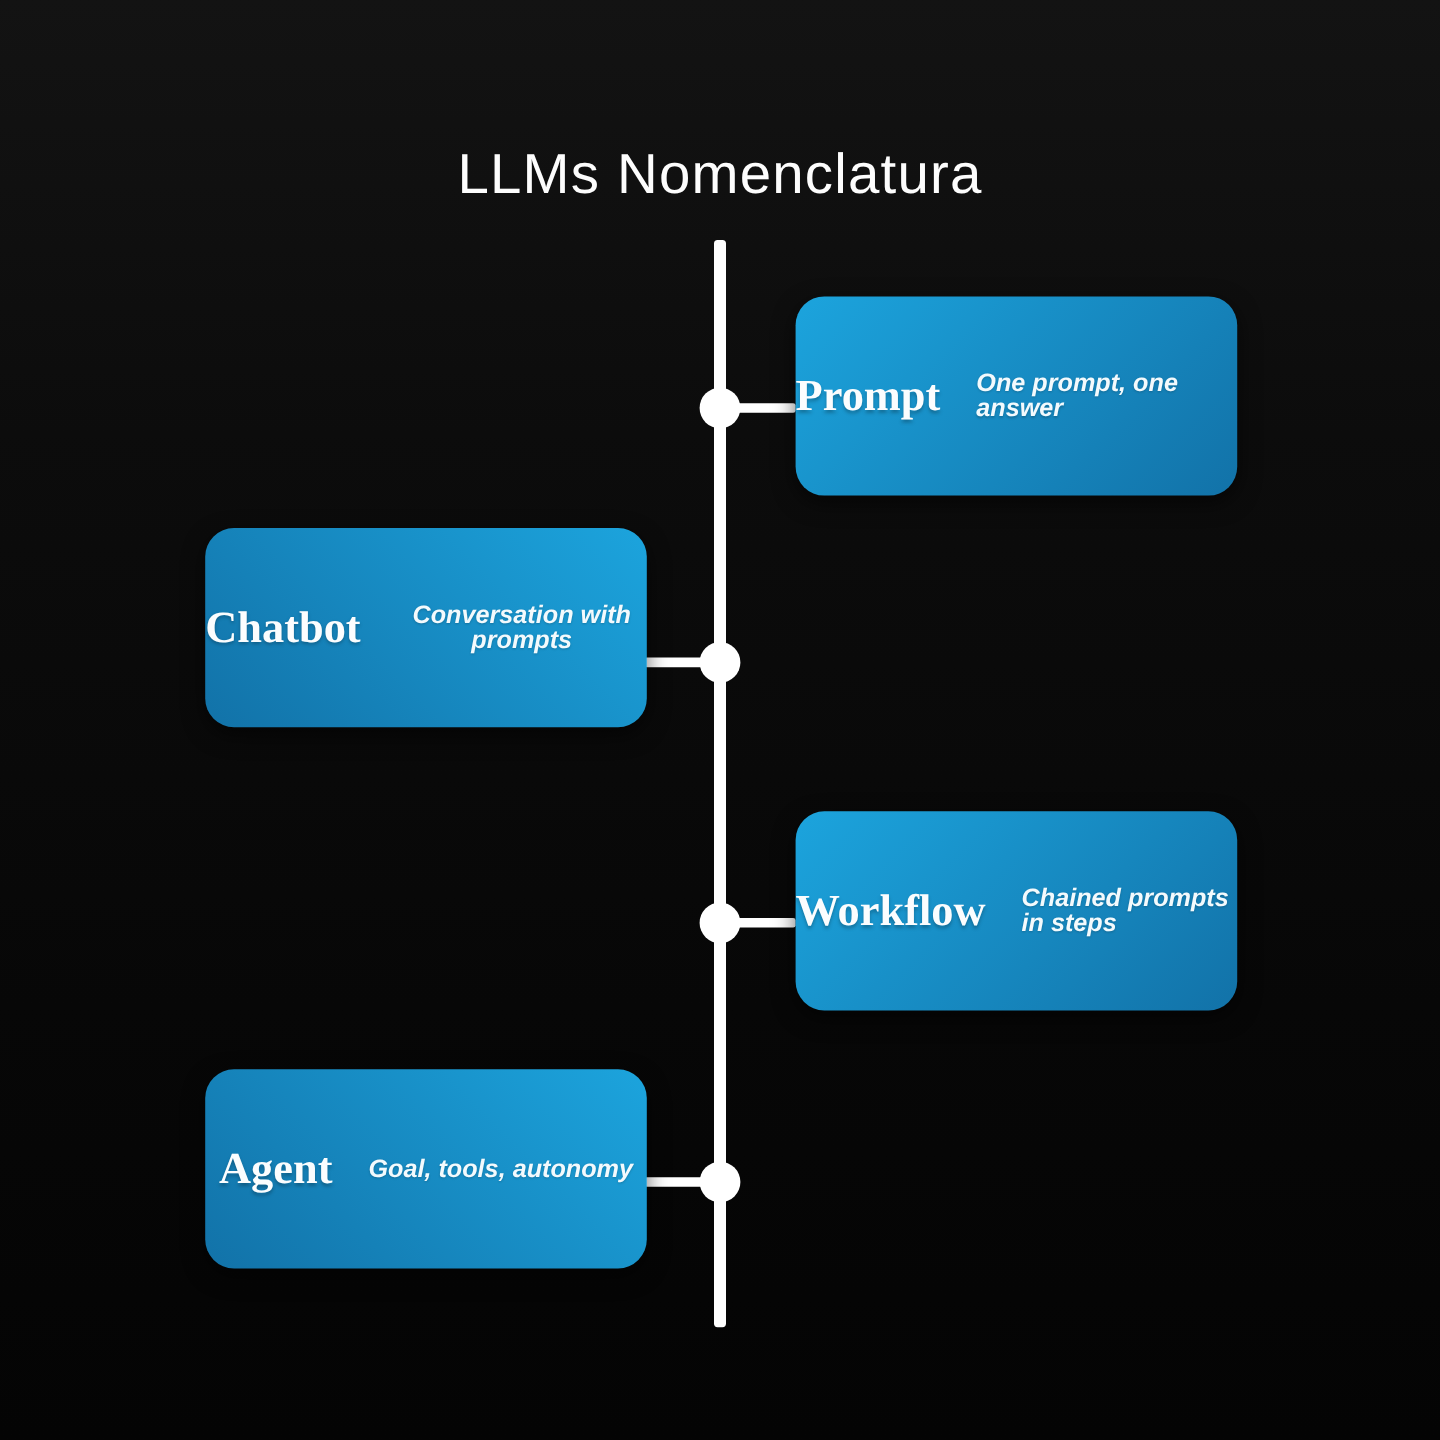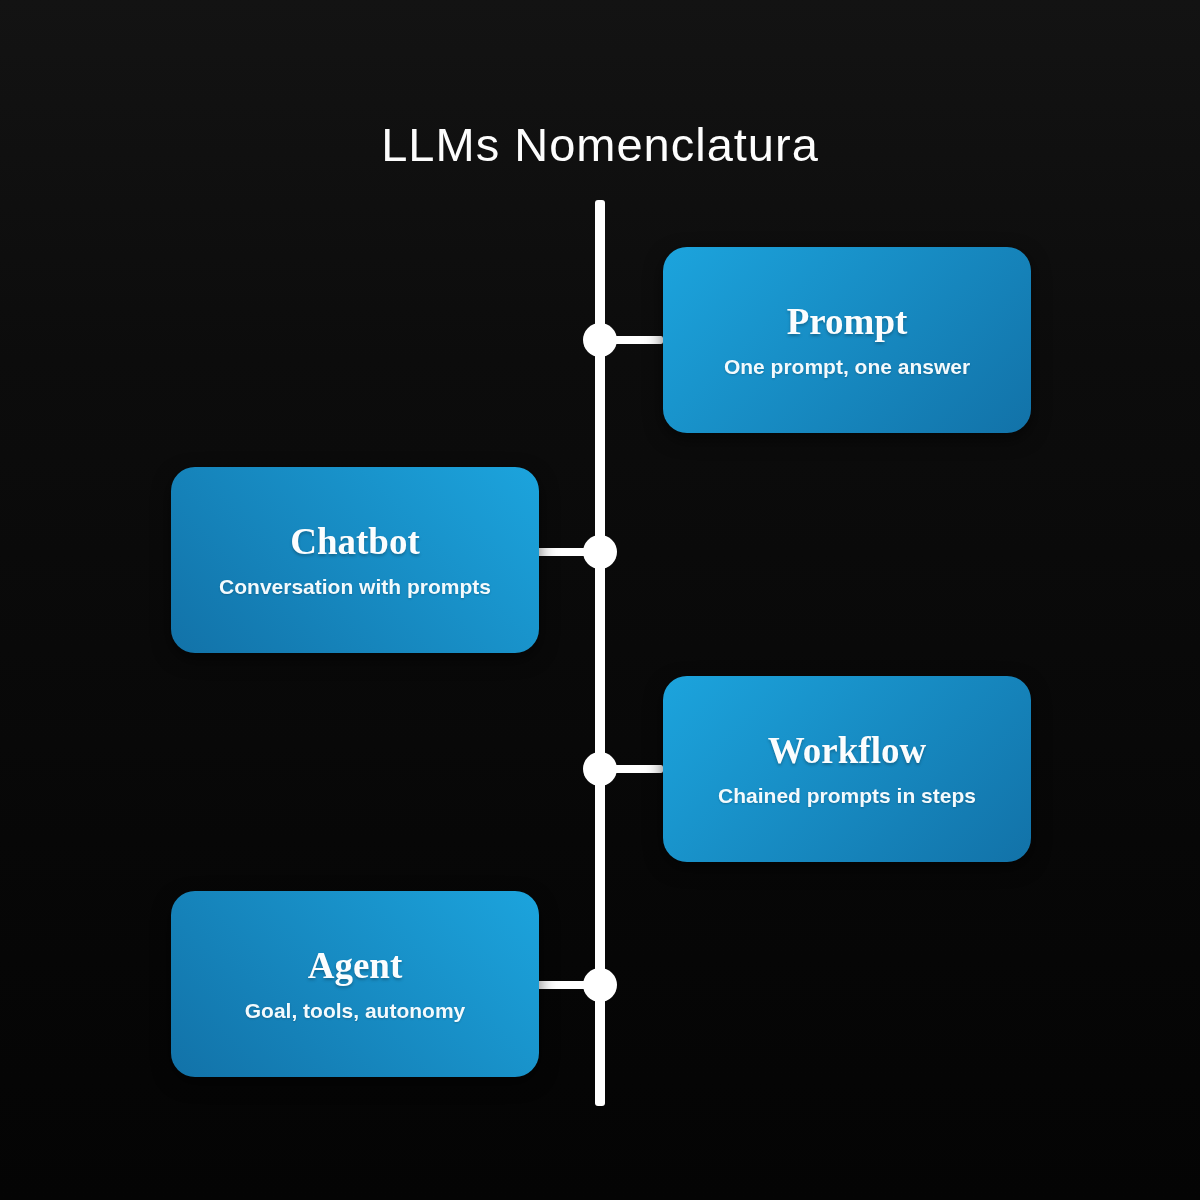--- a/index.html
+++ b/index.html
@@ -46,27 +46,26 @@
   }
   .connector {
     position: absolute;
     height: 8px;
     background: #ffffff;
     border-radius: 2px;
   }
   .card {
     position: absolute;
     width: 368px;
-    height: 186px;
+    height: 166px;
     border-radius: 24px;
     display: flex;
-    flex-direction: column;
     align-items: center;
     justify-content: center;
-    gap: 16px;
+    gap: 30px;
     box-shadow: 0 6px 18px rgba(0,0,0,0.55);
   }
   .card.right {
     background: linear-gradient(135deg, #1ca4dd 0%, #1272a8 100%);
   }
   .card.left {
     background: linear-gradient(225deg, #1ca4dd 0%, #1272a8 100%);
   }
   .card-title {
     font-family: "Liberation Serif", serif;
@@ -76,24 +75,25 @@
     line-height: 1;
     text-shadow: 0 2px 3px rgba(0,0,0,0.25);
   }
   .card-subtitle {
     font-family: "Liberation Sans", sans-serif;
     font-size: 21px;
     font-weight: 700;
     color: #f3fafd;
     line-height: 1;
     text-shadow: 0 1px 2px rgba(0,0,0,0.2);
+    font-style: italic;
   }
   
   #card-prompt   { left: 663px; top: 247px; }
-  #card-chatbot  { left: 171px; top: 467px; }
+  #card-chatbot  { left: 171px; top: 440px; text-align: center; }
   #card-workflow { left: 663px; top: 676px; }
   #card-agent    { left: 171px; top: 891px; }
 
   #dot-prompt   { top: 323px; }
   #dot-chatbot  { top: 535px; }
   #dot-workflow { top: 752px; }
   #dot-agent    { top: 968px; }
 
   #conn-prompt   { left: 600px; top: 336px; width: 63px; }
   #conn-chatbot  { left: 537px; top: 548px; width: 63px; }

